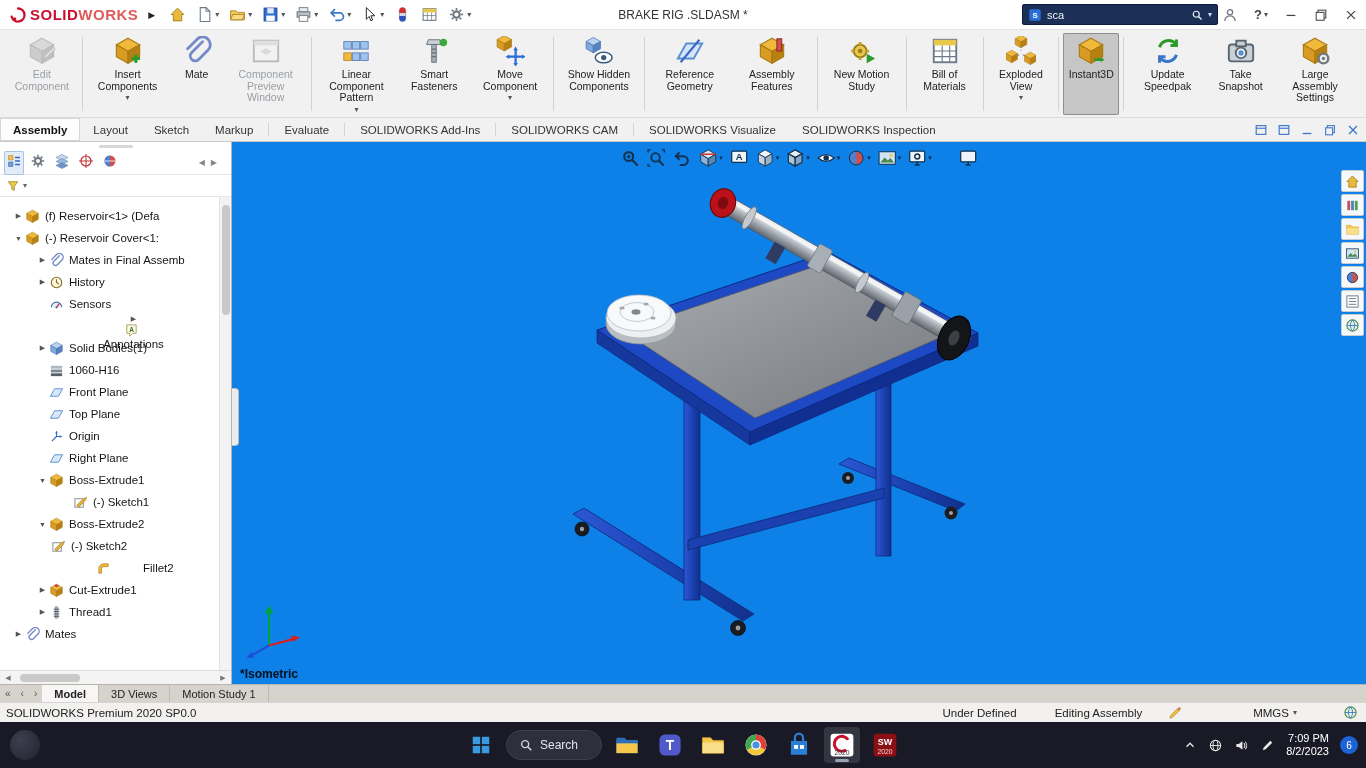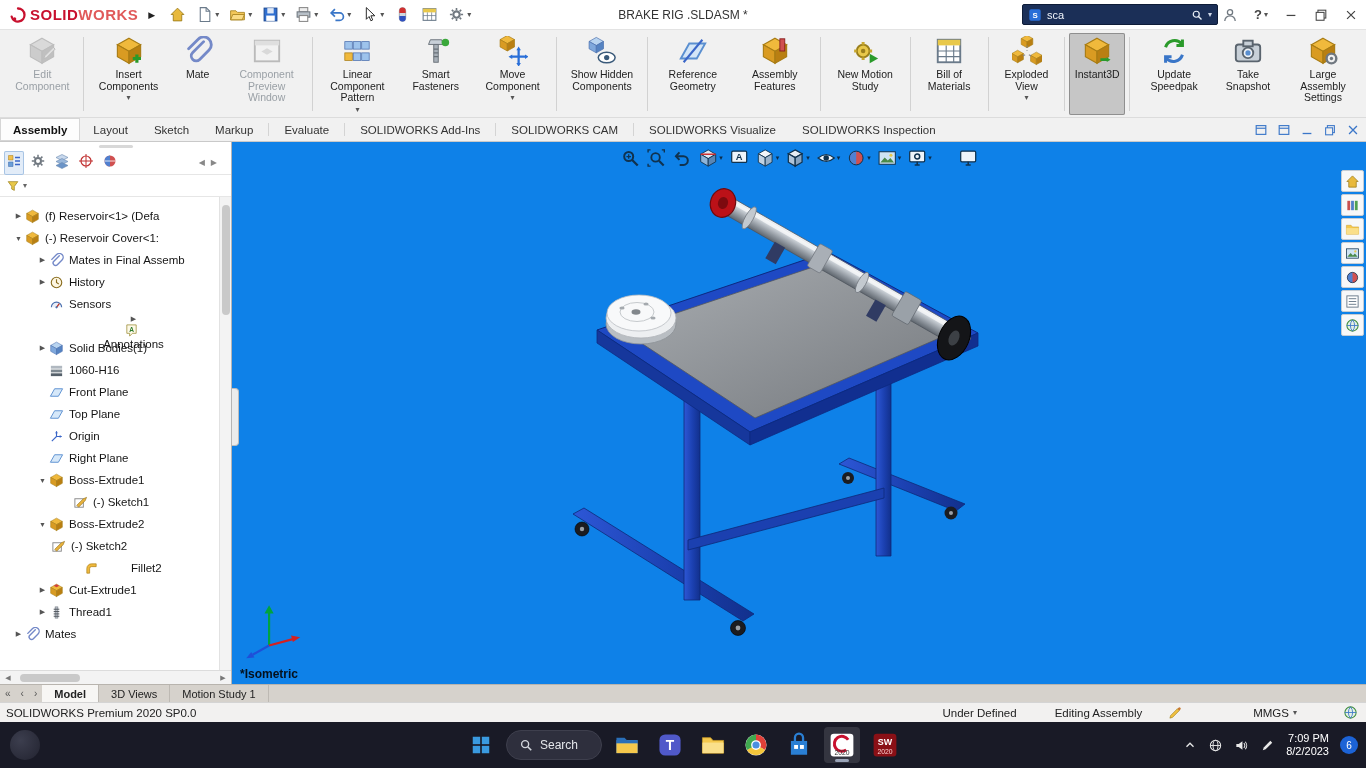--- a/index.html
+++ b/index.html
@@ -22,21 +22,21 @@
 .doc-title{position:absolute;left:50%;transform:translateX(-50%);font-size:12px;color:#333;white-space:nowrap;}
 .searchbox{position:absolute;right:148px;width:196px;height:21px;background:#1b2f57;border:1px solid #0e1c38;border-radius:2px;display:flex;align-items:center;padding:0 5px;gap:5px;}
 .search-text{flex:1;color:#f0f4fa;font-size:11px;}
 .search-caret{color:#cfd8e8;font-size:8px;}
 .tb-right{position:absolute;right:0;display:flex;align-items:center;height:30px;}
 .tb-right>div{display:flex;align-items:center;justify-content:center;height:30px;padding:0 8px;}
 .help-q{font-size:13px;color:#444;font-weight:bold;}
 .help-caret{font-size:8px;color:#555;margin-left:2px;}
 
 
-.ribbon{height:88px;background:#f1f1f1;display:flex;align-items:stretch;padding:3px 2px 2px 6px;border-bottom:1px solid #dcdcdc;}
+.ribbon{height:88px;background:#f1f1f1;display:flex;align-items:stretch;padding:3px 10px 2px 6px;border-bottom:1px solid #dcdcdc;}
 .rbtn{display:flex;flex-direction:column;align-items:center;min-width:56px;max-width:82px;padding:3px 5px 1px;border-radius:2px;cursor:pointer;}
 .rbtn .rlabel{font-size:10.5px;line-height:11.5px;color:#222;text-align:center;margin-top:3px;}
 .rbtn .rcaret{font-size:8px;color:#555;margin-top:1px;}
 .rbtn.disabled .rlabel{color:#9aa0a6;}
 .rbtn.disabled .icon{filter:grayscale(1) opacity(.45);}
 .rbtn.active{background:#c6c6c6;box-shadow:inset 0 0 0 1px #8f8f8f;}
 .rsep{width:1px;background:#d2d2d2;margin:4px 4px;}
 
 
 .tabrow{height:24px;background:#f1f1f1;display:flex;align-items:stretch;border-bottom:1px solid #c9c9c9;position:relative;}
@@ -740,21 +740,21 @@
         <div class="trow" style="padding-left: 38px;">
           <span class="arr"></span>
           <span class="icon i15 ticon">
             <svg viewBox="0 0 16 16" xmlns="http://www.w3.org/2000/svg">
               <rect x="2" y="4" width="9" height="9" fill="#fff" stroke="#888"></rect>
               <path d="M6 13 13 6l1.5-3.5L11 4 4 11Z" fill="#e8b23c" stroke="#8a6a18" stroke-width=".6"></path>
             </svg>
           </span>
           <span>(-) Sketch2</span>
         </div>
-        <div class="trow" style="padding-left: 44px; gap: 27px;">
+        <div class="trow" style="padding-left: 56px; gap: 27px;">
           <span class="arr"></span>
           <span class="icon i15 ticon">
             <svg viewBox="0 0 16 16" xmlns="http://www.w3.org/2000/svg">
               <path d="M3 13V8a5 5 0 0 1 5-5h5v3H8a2 2 0 0 0-2 2v5Z" fill="#f0b93c" stroke="#a87c14" stroke-width=".7"></path>
             </svg>
           </span>
           <span>Fillet2</span>
         </div>
         <div class="trow" style="padding-left: 36px;">
           <span class="arr">▶</span>

